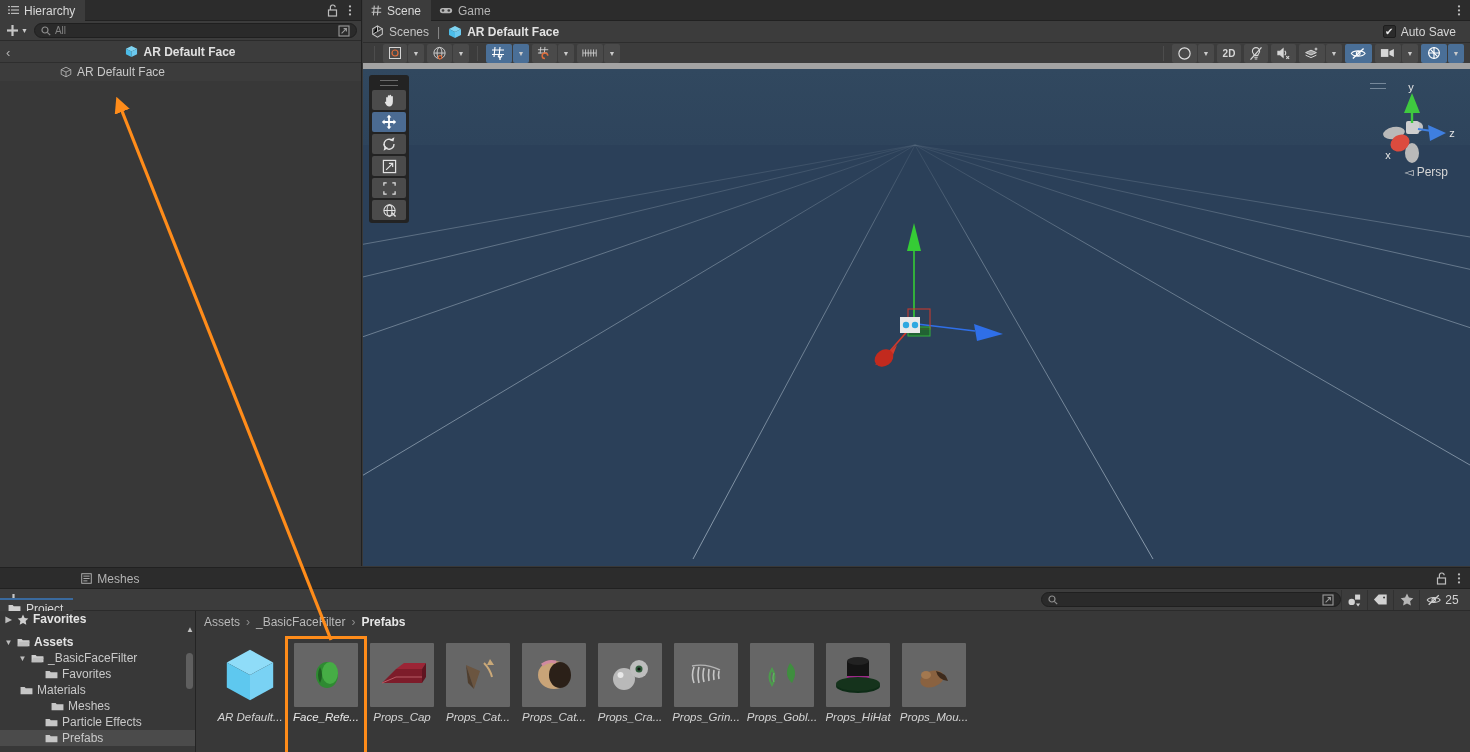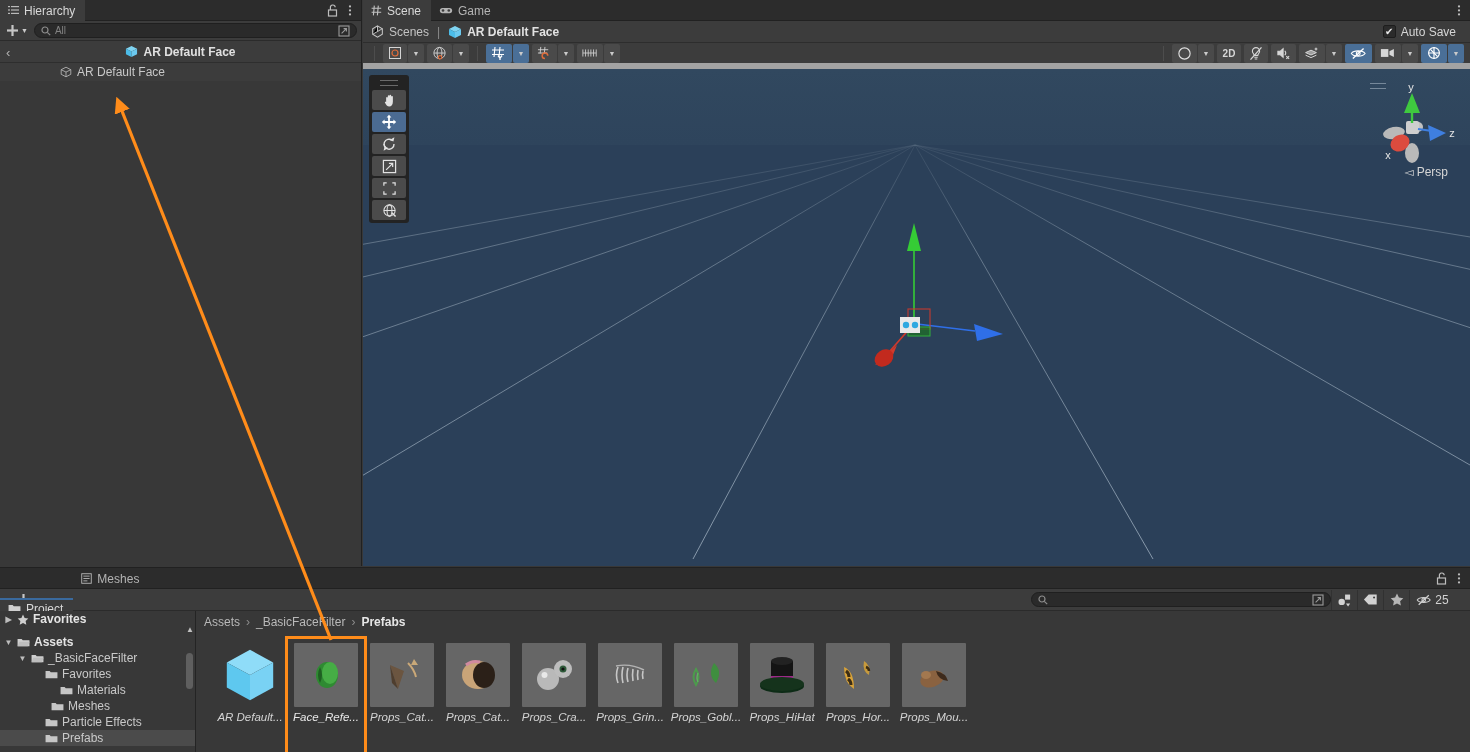--- a/index.html
+++ b/index.html
@@ -147,21 +147,21 @@
 
   
   #project {
     position: absolute; left: 0; top: 567px; width: 1470px; height: 185px;
     background: #383838; display: flex; flex-direction: column;
     border-top: 1px solid #212121;
   }
   #proj-tabbar { height: 21px; background: #2c2c2c; display: flex; align-items: stretch; }
   #proj-toolbar {
     height: 22px; background: #3c3c3c; display: flex; align-items: center;
-    padding: 0 15px; gap: 13px; border-bottom: 1px solid #2b2b2b;
+    padding: 0 5px; gap: 13px; border-bottom: 1px solid #2b2b2b;
   }
   #proj-toolbar .right { margin-left: auto; display: flex; align-items: center; }
   #proj-search {
     width: 300px; height: 15px; background: #2a2a2a; border: 1px solid #1f1f1f;
     border-radius: 8px; display: flex; align-items: center; padding: 0 6px; gap: 4px;
   }
   .pt-btn { width: 26px; height: 20px; display: flex; align-items: center;
             justify-content: center; border-left: 1px solid #313131; }
   #proj-body { flex: 1; display: flex; min-height: 0; }
   #proj-tree {
@@ -749,21 +749,21 @@
           <span>_BasicFaceFilter</span>
         </div>
         <div class="tree-row" style="padding-left:45px">
           <span class="icon">
             <svg width="13" height="11" viewBox="0 0 14 11">
                 <path d="M0.6 1.6 h4.4 l1.2 1.4 h7.2 v6.6 h-12.8 z" fill="#c6c6c6"></path>
               </svg>
           </span>
           <span>Favorites</span>
         </div>
-        <div class="tree-row" style="padding-left:60px">
+        <div class="tree-row" style="padding-left:20px">
           <span class="icon">
             <svg width="13" height="11" viewBox="0 0 14 11">
                 <path d="M0.6 1.6 h4.4 l1.2 1.4 h7.2 v6.6 h-12.8 z" fill="#c6c6c6"></path>
               </svg>
           </span>
           <span>Materials</span>
         </div>
         <div class="tree-row" style="padding-left:51px">
           <span class="icon">
             <svg width="13" height="11" viewBox="0 0 14 11">
@@ -818,20 +818,31 @@
             <div class="thumb">
               <svg width="64" height="64" viewBox="0 0 64 64">
                 <ellipse cx="33" cy="32" rx="11" ry="13" fill="#2f8a32"></ellipse>
                 <ellipse cx="36" cy="30" rx="8" ry="11" fill="#46ad45"></ellipse>
                 <path d="M26 24 q-4 8 0 16 q4 -8 0 -16z" fill="#1f5f22"></path>
               </svg>
             </div>
             <div class="name">Face_Refe...</div>
           </div>
 
+          <div class="asset">
+            <div class="thumb">
+              <svg width="64" height="64" viewBox="0 0 64 64">
+                <path d="M12 40 L26 26 L52 26 L52 40 Z" fill="#7d1c2a"></path>
+                <path d="M26 26 L34 20 L56 20 L52 26 Z" fill="#9b2536"></path>
+                <path d="M52 26 L56 20 L56 34 L52 40 Z" fill="#5f1420"></path>
+                <path d="M12 40 L26 34 L52 34" stroke="#b85a64" stroke-width="1" fill="none"></path>
+              </svg>
+            </div>
+            <div class="name">Props_Cap</div>
+          </div>
 
           <div class="asset">
             <div class="thumb">
               <svg width="64" height="64" viewBox="0 0 64 64">
                 <path d="M20 22 L34 28 L28 46 Z" fill="#6b5540"></path>
                 <path d="M20 22 L28 46 L22 40 Z" fill="#4f3e2e"></path>
                 <path d="M38 20 q6 6 8 14" stroke="#caa878" stroke-width="2" fill="none"></path>
                 <path d="M44 16 L48 22 L41 22 Z" fill="#c8a878"></path>
               </svg>
             </div>
@@ -896,31 +907,20 @@
                 <rect x="21" y="18" width="22" height="20" fill="#141414"></rect>
                 <ellipse cx="32" cy="18" rx="11" ry="4" fill="#222"></ellipse>
                 <rect x="21" y="33" width="22" height="7" fill="#9c2a88"></rect>
                 <ellipse cx="32" cy="43" rx="22" ry="7" fill="#0d2b16"></ellipse>
                 <ellipse cx="32" cy="41" rx="22" ry="7" fill="#15331c"></ellipse>
               </svg>
             </div>
             <div class="name">Props_HiHat</div>
           </div>
 
-          <div class="asset">
-            <div class="thumb">
-              <svg width="64" height="64" viewBox="0 0 64 64">
-                <path d="M18 24 q10 4 10 22 q-10 -6 -10 -22z" fill="#d9a338"></path>
-                <path d="M20 28 q3 2 3 6 M22 36 q3 2 3 6" stroke="#3c2d14" stroke-width="3" fill="none"></path>
-                <path d="M38 18 q7 4 5 14 q-7 -4 -5 -14z" fill="#c79a3c"></path>
-                <path d="M40 24 q3 1 3 4" stroke="#3c2d14" stroke-width="2.4" fill="none"></path>
-              </svg>
-            </div>
-            <div class="name">Props_Hor...</div>
-          </div>
 
           <div class="asset">
             <div class="thumb">
               <svg width="64" height="64" viewBox="0 0 64 64">
                 <ellipse cx="30" cy="36" rx="12" ry="8" fill="#8a6240" transform="rotate(-20 30 36)"></ellipse>
                 <path d="M34 28 q10 2 12 10 q-10 -1 -12 -10z" fill="#3d2a1c"></path>
                 <ellipse cx="24" cy="32" rx="5" ry="4" fill="#a3784f"></ellipse>
               </svg>
             </div>
             <div class="name">Props_Mou...</div>

